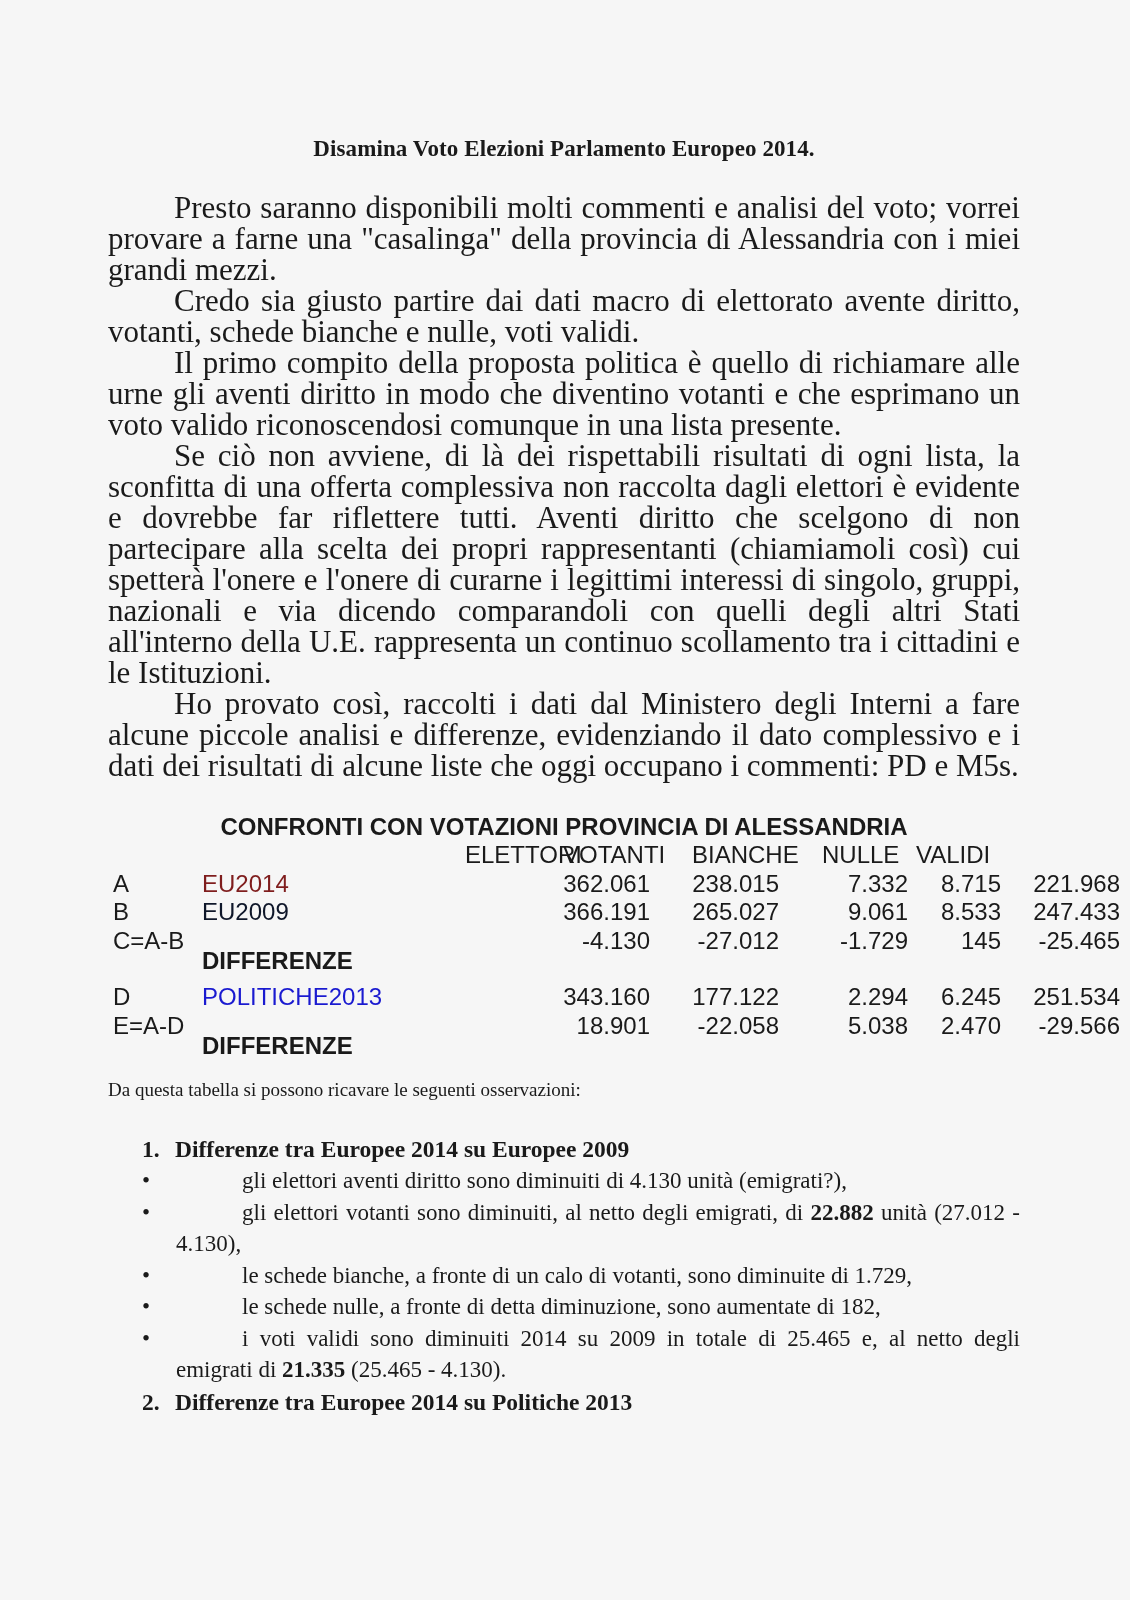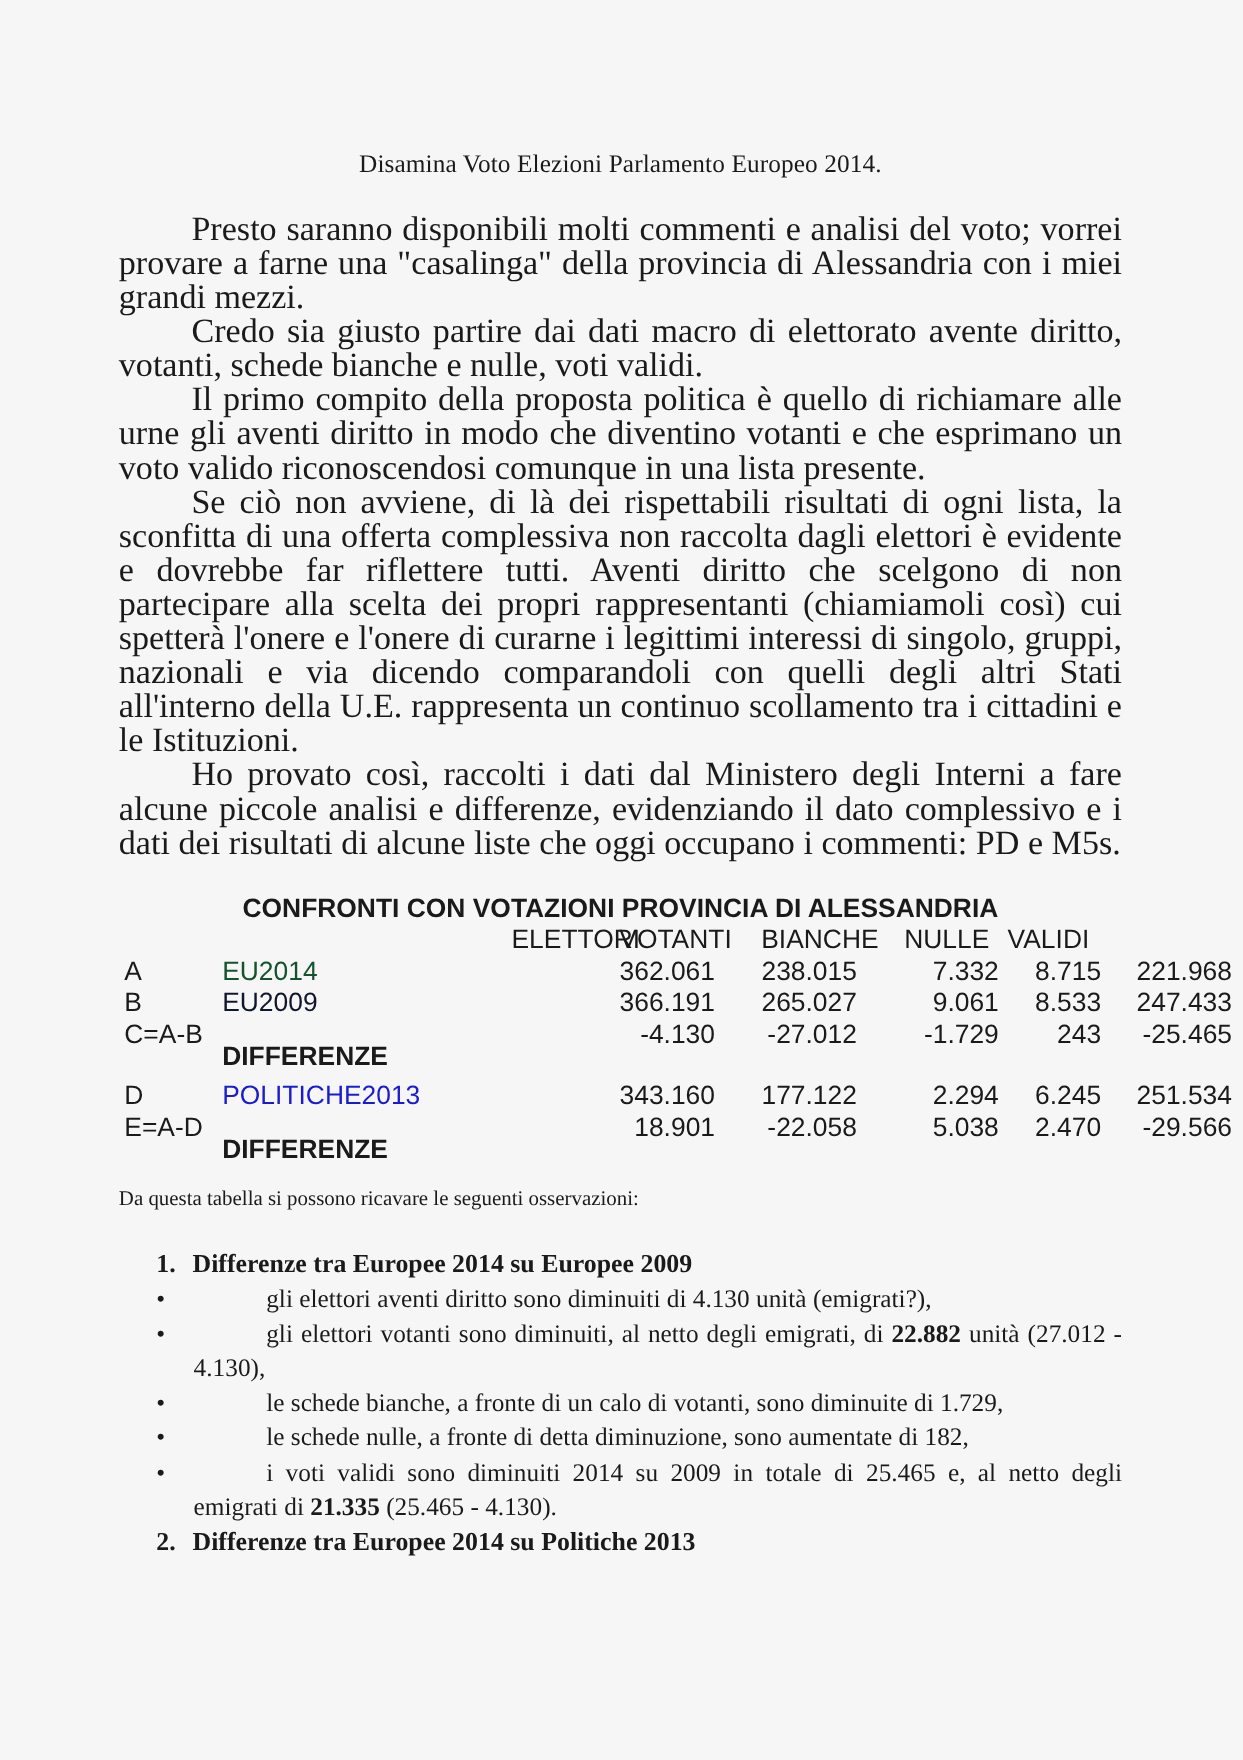--- a/index.html
+++ b/index.html
@@ -6,21 +6,21 @@
   body {
     width: 1130px; height: 1600px;
     background: #f6f6f6;
     font-family: "Liberation Serif", "DejaVu Serif", serif;
     color: #1a1a1a;
     position: relative;
     overflow: hidden;
   }
   .page { position: absolute; left: 108px; top: 136px; width: 912px; }
   .title {
-    text-align: center; font-weight: normal; font-size: 23px;
+    text-align: center; font-weight: bold; font-size: 23px;
     margin: 0 0 30px 0; letter-spacing: 0.1px;
   }
   .para {
     font-size: 31px; line-height: 31px; text-align: justify;
     text-indent: 66px; margin: 0;
   }
   .table-block {
     margin-top: 32px;
     font-family: "Liberation Sans", "DejaVu Sans", sans-serif;
     font-size: 24px;
@@ -70,21 +70,21 @@
     <div class="trow">
       <span class="hdr h1">ELETTORI</span>
       <span class="hdr h2">VOTANTI</span>
       <span class="hdr h3">BIANCHE</span>
       <span class="hdr h4">NULLE</span>
       <span class="hdr h5">VALIDI</span>
     </div>
 
     <div class="trow">
       <span class="c-code">A</span>
-      <span class="c-label" style="color:#14532d">EU2014</span>
+      <span class="c-label" style="color:#7f1d1d">EU2014</span>
       <span class="c-num c1">362.061</span>
       <span class="c-num c2">238.015</span>
       <span class="c-num c3">7.332</span>
       <span class="c-num c4">8.715</span>
       <span class="c-num c5">221.968</span>
     </div>
     <div class="trow">
       <span class="c-code">B</span>
       <span class="c-label" style="color:#0f172a">EU2009</span>
       <span class="c-num c1">366.191</span>
@@ -92,21 +92,21 @@
       <span class="c-num c3">9.061</span>
       <span class="c-num c4">8.533</span>
       <span class="c-num c5">247.433</span>
     </div>
     <div class="trow">
       <span class="c-code">C=A-B</span>
       <span class="c-label bold">DIFFERENZE</span>
       <span class="c-num c1">-4.130</span>
       <span class="c-num c2">-27.012</span>
       <span class="c-num c3">-1.729</span>
-      <span class="c-num c4">243</span>
+      <span class="c-num c4">145</span>
       <span class="c-num c5">-25.465</span>
     </div>
     <div class="trow spacer"></div>
     <div class="trow">
       <span class="c-code">D</span>
       <span class="c-label" style="color:#1a1ad0">POLITICHE2013</span>
       <span class="c-num c1">343.160</span>
       <span class="c-num c2">177.122</span>
       <span class="c-num c3">2.294</span>
       <span class="c-num c4">6.245</span>

